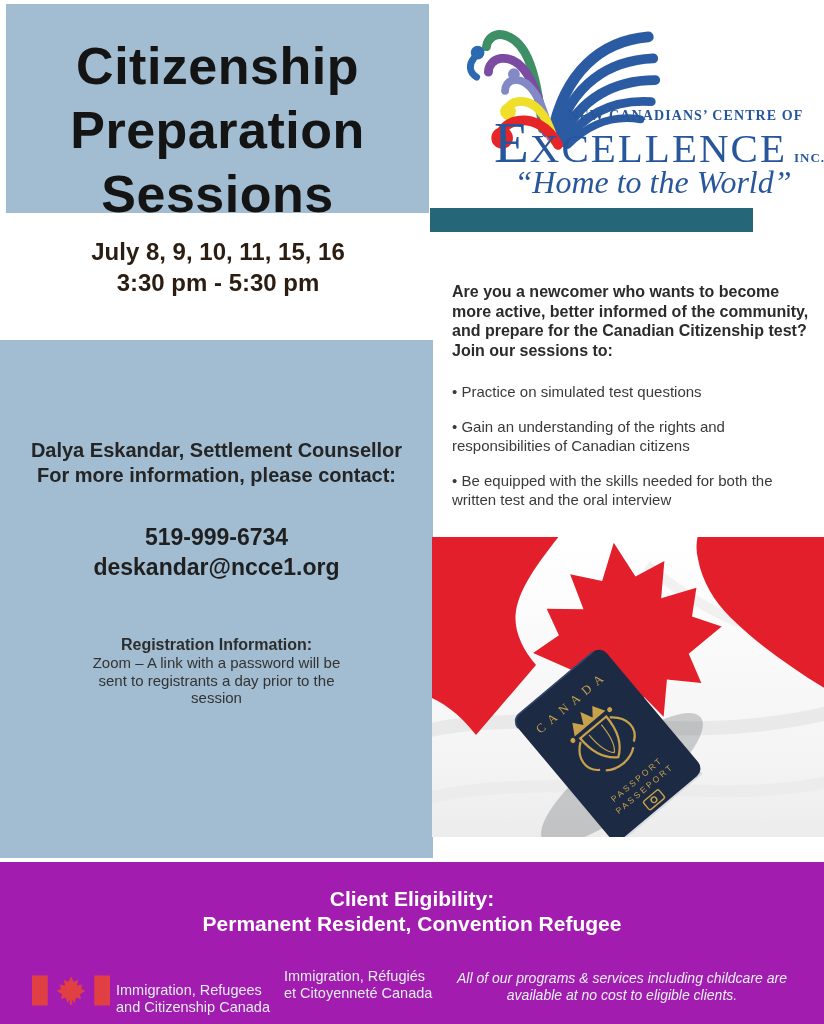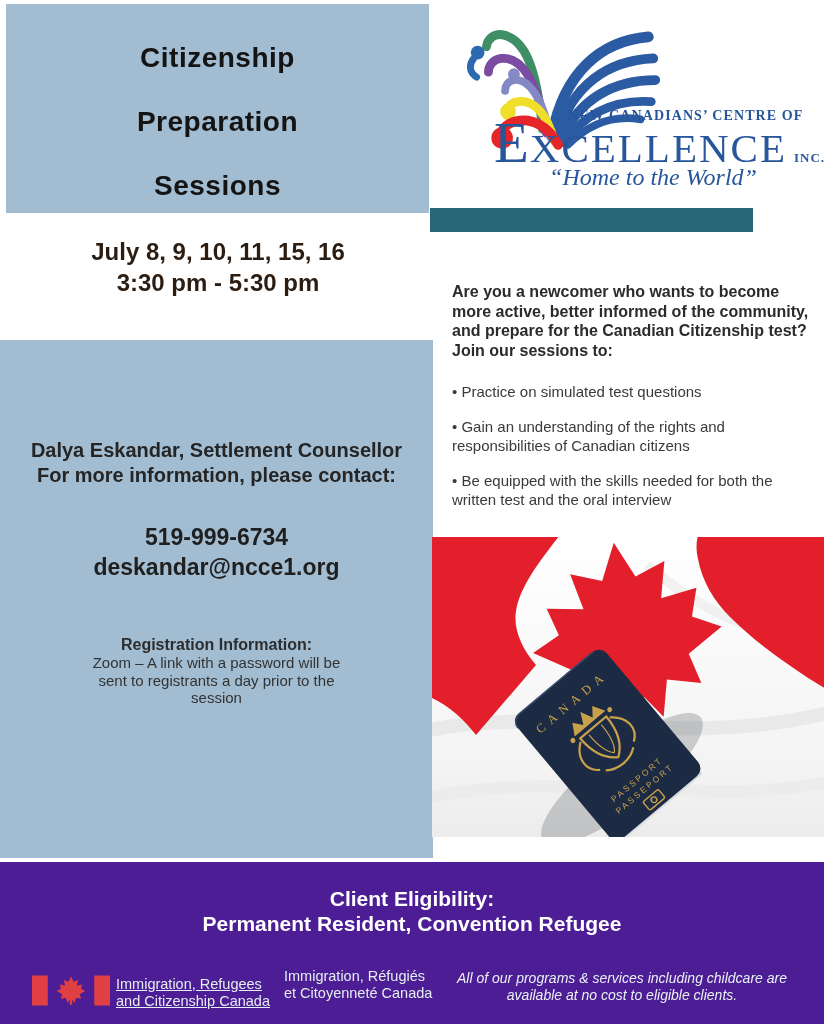--- a/index.html
+++ b/index.html
@@ -5,42 +5,42 @@
   html,body{margin:0;padding:0;background:#ffffff;}
   #page{
     position:relative;width:824px;height:1024px;background:#ffffff;
     font-family:"Liberation Sans",sans-serif;overflow:hidden;
   }
   .abs{position:absolute;}
 
   
   .title-panel{left:6px;top:4px;width:423px;height:209px;background:#a2bdd1;}
   .poster-title{
-    padding-top:22px;text-align:center;font-size:28px;font-weight:bold;
+    padding-top:30px;text-align:center;font-size:52px;font-weight:bold;
     color:#141414;line-height:64px;letter-spacing:.5px;
   }
 
   
   .logo{left:440px;top:6px;width:384px;height:200px;}
   .logo-swoosh{position:absolute;left:18px;top:4px;width:206px;height:145px;}
   .logo-org-line{
     position:absolute;left:128px;top:102px;white-space:nowrap;
     font-family:"Liberation Serif",serif;font-size:14px;letter-spacing:1.1px;
     color:#27569b;font-weight:bold;
   }
   .logo-org-name{
     position:absolute;left:54px;top:104px;white-space:nowrap;
     font-family:"Liberation Serif",serif;color:#27569b;
   }
   .logo-org-name .initial{font-size:57px;letter-spacing:1px;}
   .logo-org-name .rest{font-size:41px;letter-spacing:2px;}
   .logo-org-name .suffix{font-size:13px;letter-spacing:1px;margin-left:7px;font-weight:bold;}
   .logo-tagline{
     position:absolute;left:42px;top:158px;width:342px;text-align:center;
-    font-family:"Liberation Serif",serif;font-style:italic;font-size:24px;color:#27569b;
+    font-family:"Liberation Serif",serif;font-style:italic;font-size:32px;color:#27569b;
   }
 
   
   .teal-divider{left:430px;top:208px;width:323px;height:24px;background:#256779;}
 
   
   .schedule{left:16px;top:236px;width:404px;text-align:center;
     font-size:24px;font-weight:bold;color:#2b1d12;line-height:31px;}
 
   
@@ -54,24 +54,24 @@
   .sessions{left:452px;top:282px;width:362px;}
   .sessions-intro{font-size:16px;font-weight:bold;color:#2b2b2b;line-height:19.5px;}
   .benefits{margin-top:22px;}
   .benefit-item{font-size:15px;color:#3a3a3a;line-height:19px;margin-bottom:16px;}
 
   
   .photo{left:432px;top:537px;width:392px;height:300px;overflow:hidden;background:#ffffff;}
   .photo svg{display:block;}
 
   
-  .footer{left:0;top:862px;width:824px;height:162px;background:#4c1d95;color:#eef4f5;}
+  .footer{left:0;top:862px;width:824px;height:162px;background:#a21caf;color:#eef4f5;}
   .eligibility{padding-top:24px;text-align:center;font-size:21px;font-weight:bold;color:#ffffff;line-height:25px;}
   .canada-flag{position:absolute;left:32px;top:112px;width:78px;height:33px;}
-  .gov-en{position:absolute;left:116px;top:114px;font-size:14.5px;line-height:17px;color:#e4edef;text-decoration:underline;}
+  .gov-en{position:absolute;left:116px;top:120px;font-size:14.5px;line-height:17px;color:#e4edef;}
   .gov-fr{position:absolute;left:284px;top:106px;font-size:14.5px;line-height:17px;color:#e4edef;}
   .footer-note{position:absolute;left:452px;top:108px;width:340px;text-align:center;
     font-style:italic;font-size:14px;line-height:17px;color:#e9f1f2;}
 </style>
 </head>
 <body>
 
 <div id="page">
 
   <div class="abs title-panel">

